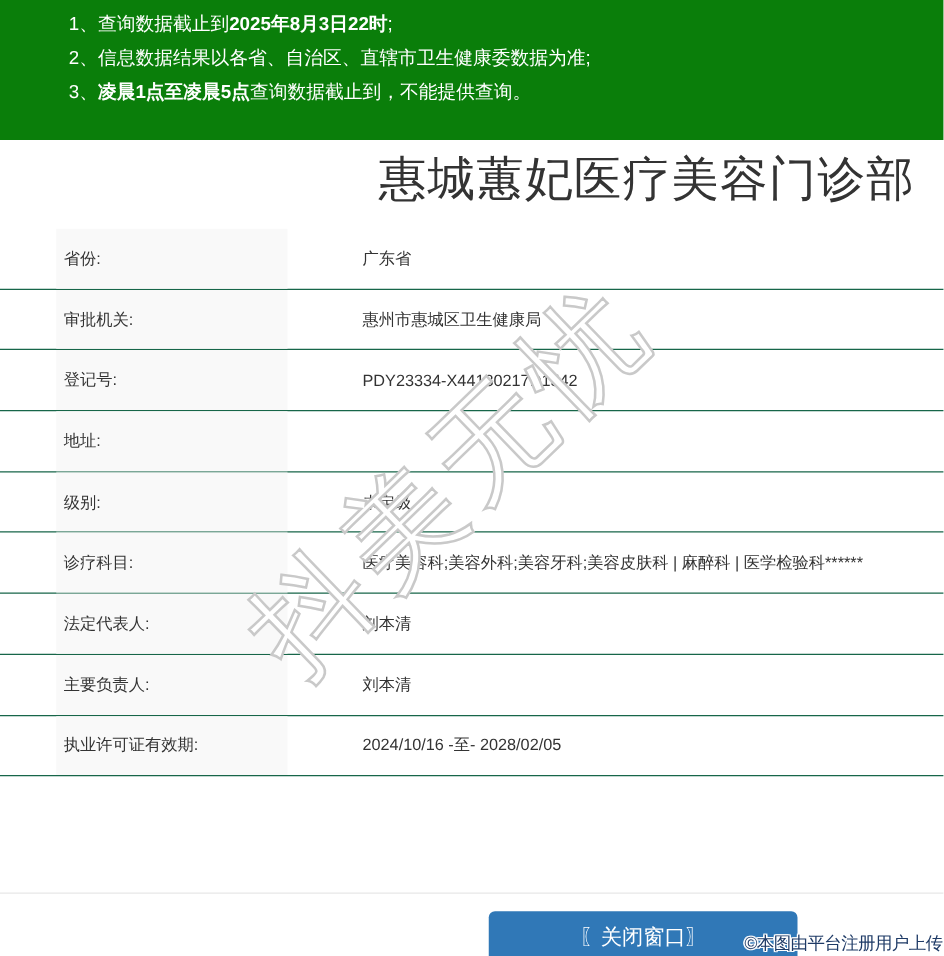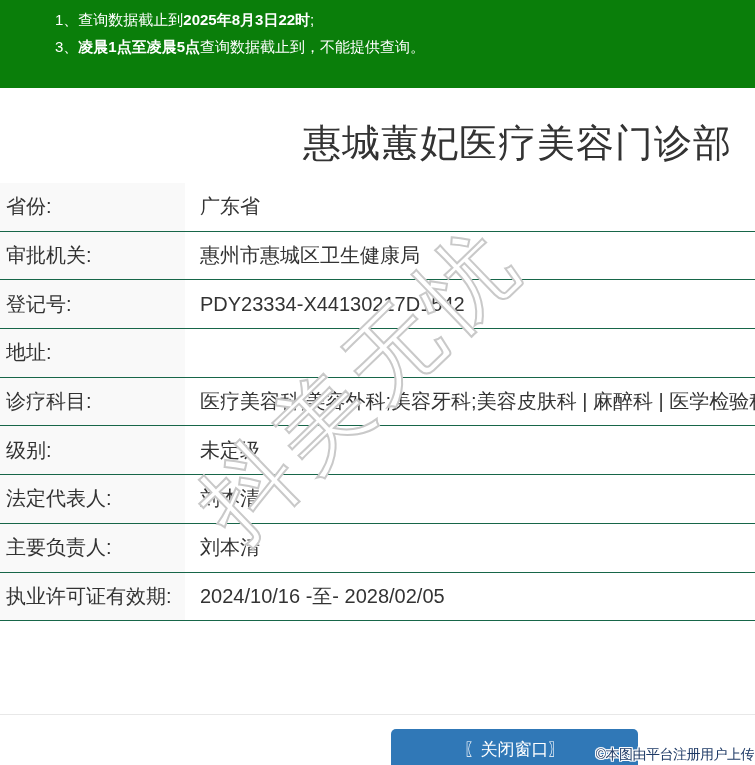--- a/index.html
+++ b/index.html
@@ -7,34 +7,34 @@
     --row-border:#176649;
     --label-bg:#f9f9f9;
     --btn-blue:#3078b7;
   }
   *{margin:0;padding:0;box-sizing:border-box;}
   html,body{width:755px;height:765px;overflow:hidden;background:#fff;
     font-family:"Liberation Sans","DejaVu Sans",sans-serif;}
   .page{position:relative;width:755px;height:765px;background:#fff;overflow:hidden;}
 
   
-  .notice-bar{position:absolute;left:0;top:0;width:755px;height:88px;
+  .notice-bar{position:absolute;left:0;top:0;width:755px;height:112px;
     background:var(--green-bg);color:#fff;}
   .notice-bar ol{list-style:none;padding:6px 0 0 55px;}
   .notice-bar li{font-size:15px;line-height:27px;white-space:nowrap;}
   .notice-bar li span.bold{font-weight:700;}
 
   
   .title-wrap{position:absolute;left:0;top:118px;width:1035px;text-align:center;}
   .title-wrap h1{font-size:38px;font-weight:400;color:#333;letter-spacing:1px;white-space:nowrap;}
 
   
   .info-table{position:absolute;left:0;top:183px;width:755px;}
   .row{display:flex;height:48.7px;border-bottom:1px solid var(--row-border);}
-  .cell{display:flex;align-items:center;font-size:20px;color:#333;}
+  .cell{display:flex;align-items:center;font-size:13px;color:#333;margin-left:45px;}
   .cell.label{width:185px;background:var(--label-bg);padding-left:6px;flex:0 0 185px;}
   .cell.value{flex:1;padding-left:15px;white-space:nowrap;}
 
   
   .watermark{position:absolute;left:150px;top:310px;width:440px;height:110px;
     font-size:92px;letter-spacing:8px;white-space:nowrap;
     transform:rotate(-44deg);pointer-events:none;z-index:5;
     color:#dcdcdc;}
   @supports ((-webkit-text-stroke:2px #c9c9c9)){
     .watermark{color:#fff;-webkit-text-stroke:2px #c9c9c9;}
@@ -52,20 +52,21 @@
       0 -1px 0 #fff,0 1px 0 #fff,-1px 0 0 #fff,1px 0 0 #fff;}
 </style>
 </head>
 <body>
 
 <div class="page">
 
   <div class="notice-bar">
     <ol id="notice-list">
         <li><span>1、查询数据截止到</span><span class="bold">2025年8月3日22时</span><span>;</span></li>
+        <li><span>2、信息数据结果以各省、自治区、直辖市卫生健康委数据为准;</span></li>
         <li><span>3、</span><span class="bold">凌晨1点至凌晨5点</span><span>查询数据截止到，不能提供查询。</span></li>
       </ol>
   </div>
 
   <div class="title-wrap">
     <h1>惠城蕙妃医疗美容门诊部</h1>
   </div>
 
   <div class="info-table" id="info-table">
       <div class="row">
@@ -77,26 +78,26 @@
         <div class="cell value">惠州市惠城区卫生健康局</div>
       </div>
       <div class="row">
         <div class="cell label">登记号:</div>
         <div class="cell value">PDY23334-X44130217D1542</div>
       </div>
       <div class="row">
         <div class="cell label">地址:</div>
       </div>
       <div class="row">
+        <div class="cell label">级别:</div>
+        <div class="cell value">未定级</div>
+      </div>
+      <div class="row">
         <div class="cell label">诊疗科目:</div>
         <div class="cell value">医疗美容科;美容外科;美容牙科;美容皮肤科 | 麻醉科 | 医学检验科******</div>
-      </div>
-      <div class="row">
-        <div class="cell label">级别:</div>
-        <div class="cell value">未定级</div>
       </div>
       <div class="row">
         <div class="cell label">法定代表人:</div>
         <div class="cell value">刘本清</div>
       </div>
       <div class="row">
         <div class="cell label">主要负责人:</div>
         <div class="cell value">刘本清</div>
       </div>
       <div class="row">

